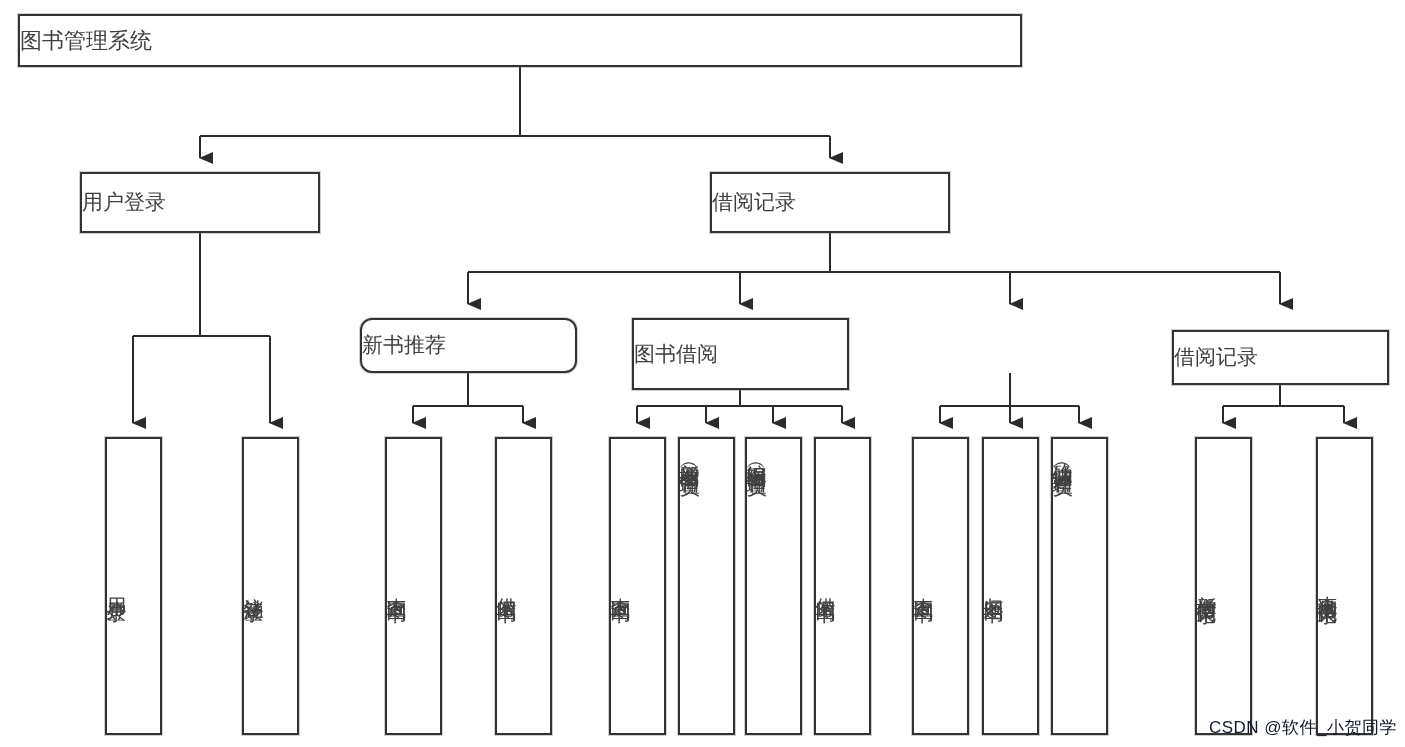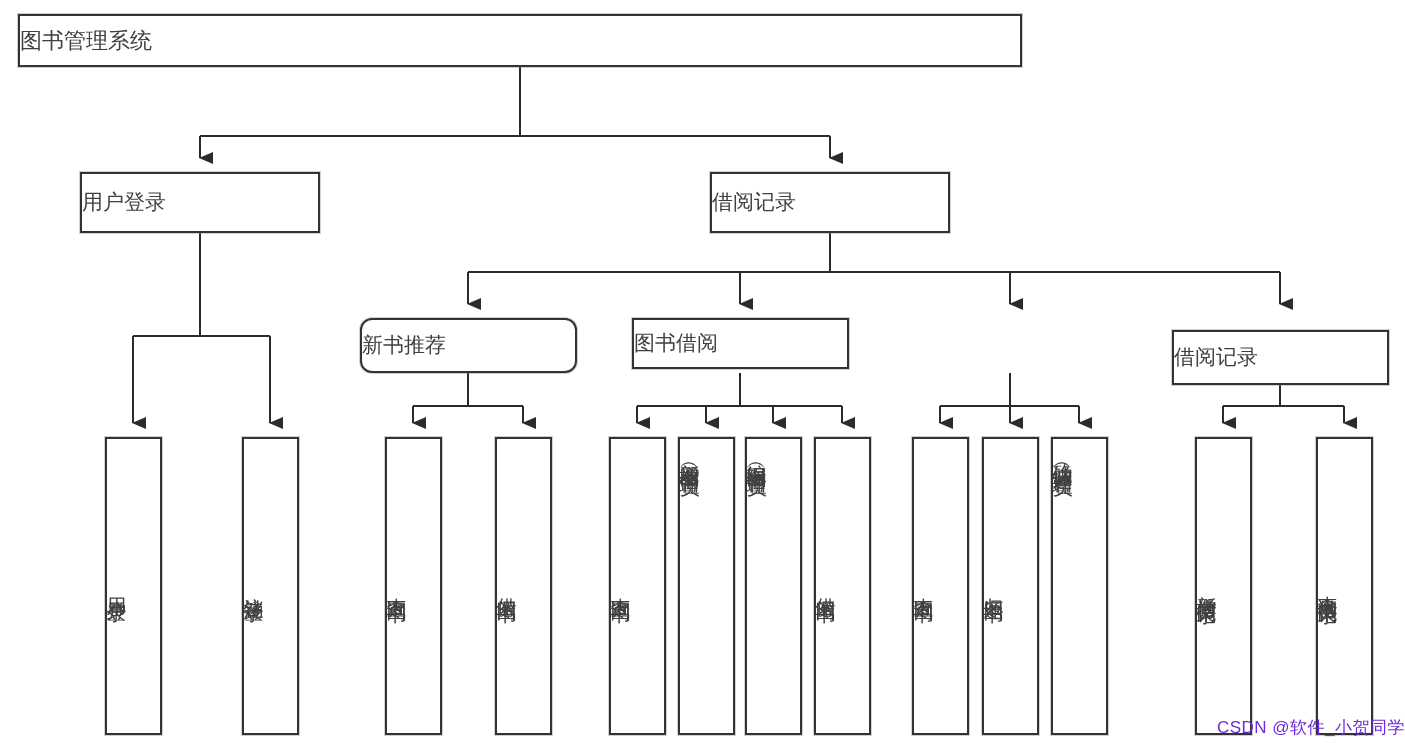--- a/index.html
+++ b/index.html
@@ -56,24 +56,24 @@
     letter-spacing: 2px;
     line-height: 1;
     white-space: nowrap;
   }
   .node-leaf.leaf-short {
     align-items: center;
     padding-top: 0;
   }
   #watermark {
     position: absolute;
-    right: 0;
+    right: 8px;
     bottom: 8px;
     font-size: 17px;
-    color: #6d28d9;
+    color: #0f172a;
     letter-spacing: 0.5px;
     white-space: nowrap;
     user-select: none;
   }
 </style>
 </head>
 <body>
 
 <div id="diagram-root">
 
@@ -136,21 +136,21 @@
   </div>
 
   <div class="node node-branch" style="left:710px; top:172px; width:240px; height:61px;">
     <span>借阅记录</span>
   </div>
 
   <div class="node node-branch" style="left:360px; top:318px; width:217px; height:55px;border-radius:12px;">
     <span>新书推荐</span>
   </div>
 
-  <div class="node node-branch" style="left:632px; top:318px; width:217px; height:51px;">
+  <div class="node node-branch" style="left:632px; top:318px; width:217px; height:72px;">
     <span>图书借阅</span>
   </div>
 
 
   <div class="node node-branch" style="left:1172px; top:330px; width:217px; height:55px;">
     <span>借阅记录</span>
   </div>
 
   <div class="node node-leaf leaf-short" style="left:105px; top:437px; width:57px; height:298px;">
     <span class="leaf-text">用户登录</span>

